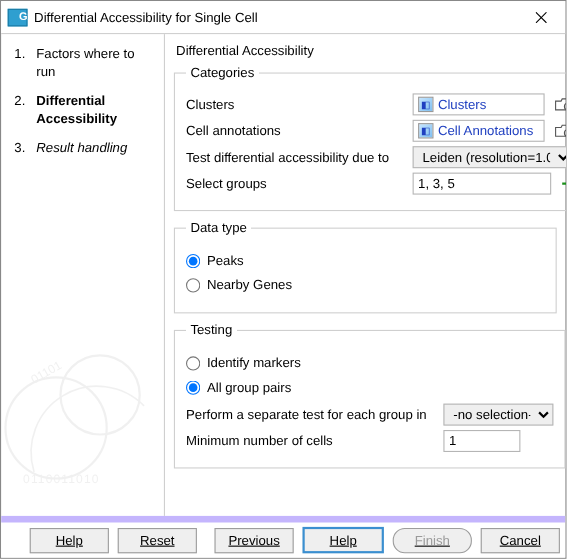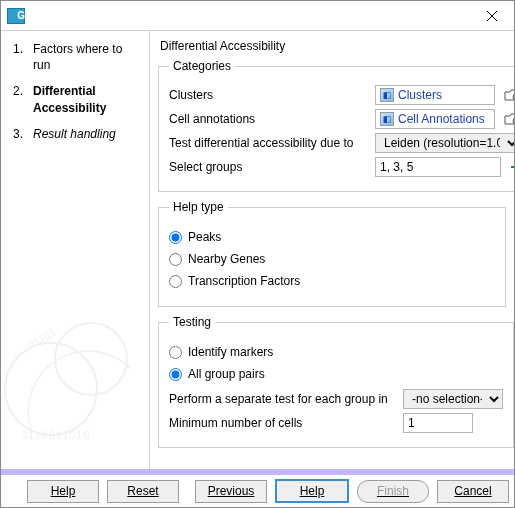--- a/index.html
+++ b/index.html
@@ -156,20 +156,21 @@
   .btn.primary { border: 2px solid #3b8fd0; min-width: 74px; height: 24px; }
   .btn.disabled { color: #9a9a9a; cursor: default; border-radius: 11px; }
   .bind-select { appearance: auto; }
 </style>
 </head>
 <body>
 
 <div class="titlebar">
   <div class="left">
     <div class="app-icon">Gx</div>
+    <span class="title">Differential Accessibility for Single Cell</span>
   </div>
   <div class="close">
     <svg width="10" height="10" viewBox="0 0 10 10">
       <line x1="0" y1="0" x2="10" y2="10" stroke="currentColor" stroke-width="1"></line>
       <line x1="10" y1="0" x2="0" y2="10" stroke="currentColor" stroke-width="1"></line>
     </svg>
   </div>
 </div>
 
 <div class="main">
@@ -246,32 +247,28 @@
         <div class="plus-btn">
           <svg width="12" height="12" viewBox="0 0 12 12">
             <line x1="6" y1="1" x2="6" y2="11" stroke="#1a8f1a" stroke-width="2"></line>
             <line x1="1" y1="6" x2="11" y2="6" stroke="#1a8f1a" stroke-width="2"></line>
           </svg>
         </div>
       </div>
     </fieldset>
 
     <fieldset>
-      <legend>Help type</legend>
+      <legend>Data type</legend>
       <div class="radio-row">
         <input type="radio" name="dt" checked="" style="">
         <span>Peaks</span>
       </div>
       <div class="radio-row">
         <input type="radio" name="dt" style="">
         <span>Nearby Genes</span>
-      </div>
-      <div class="radio-row">
-        <input type="radio" name="dt" style="">
-        <span>Transcription Factors</span>
       </div>
     </fieldset>
 
     <fieldset>
       <legend>Testing</legend>
       <div class="radio-row">
         <input type="radio" name="tm" style="">
         <span>Identify markers</span>
       </div>
       <div class="radio-row">

